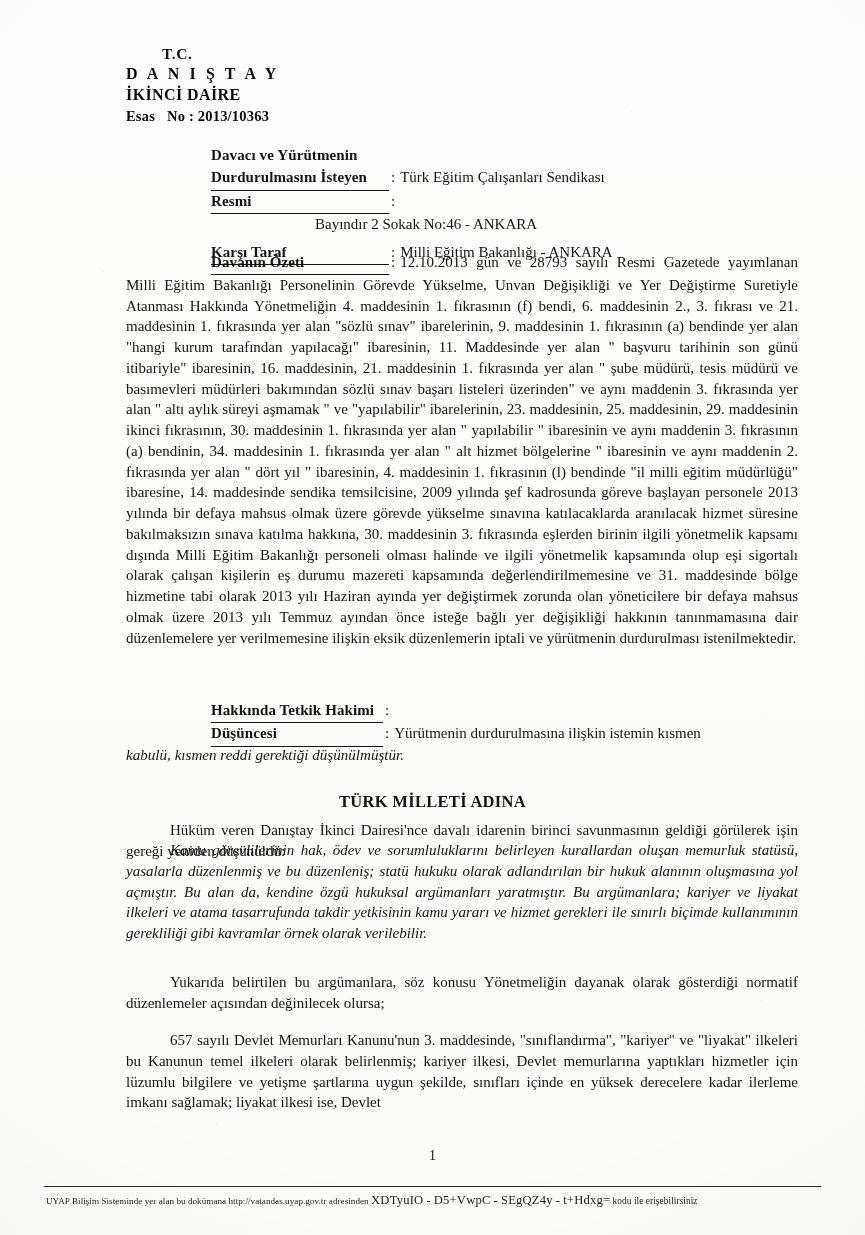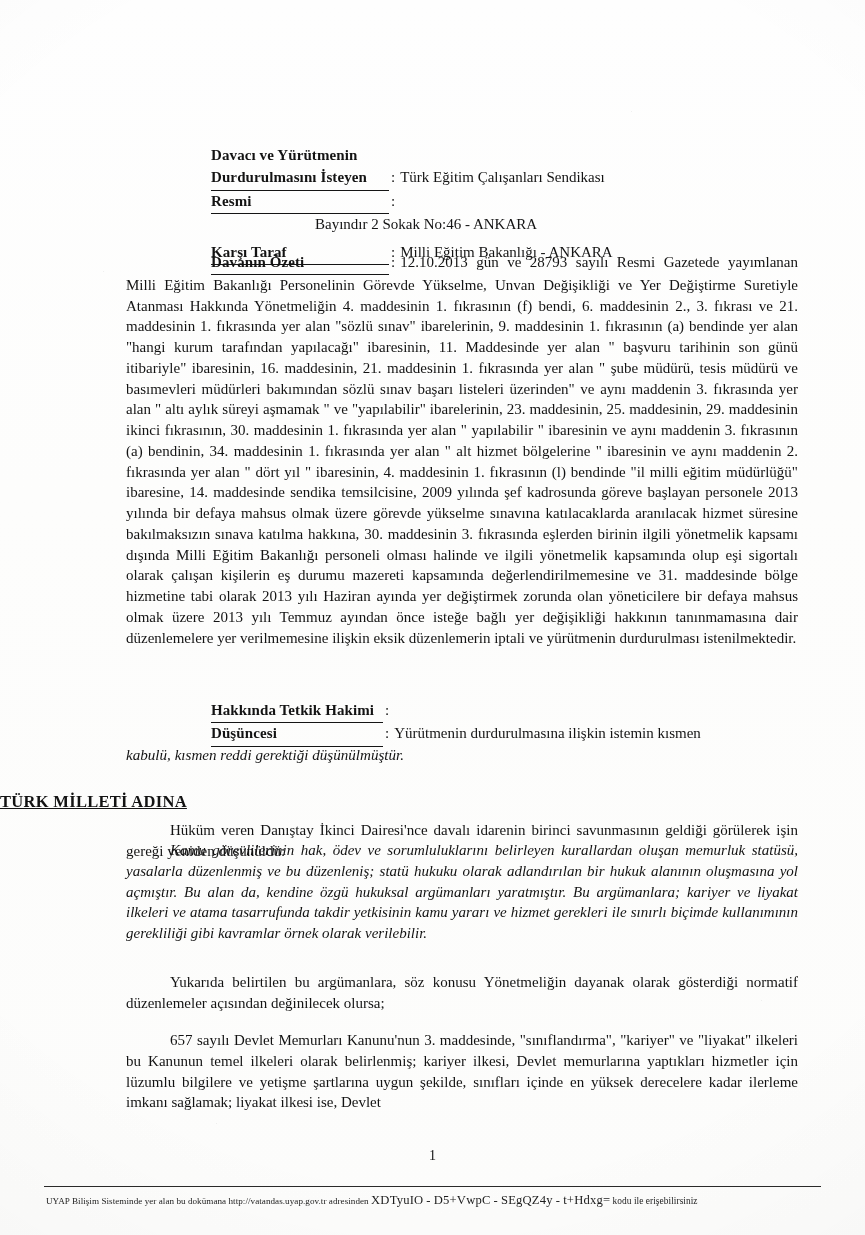--- a/index.html
+++ b/index.html
@@ -148,24 +148,24 @@
     line-height: 1.385;
     font-style: italic;
   }
 
   
   .ruling-heading {
     position: absolute;
     left: 0;
     right: 0;
     top: 792px;
+    text-align: center;
     font-size: 16.5px;
     font-weight: bold;
     letter-spacing: 0.3px;
-    text-decoration: underline;
   }
 
   #ruling-intro { top: 820px; }
   #para-public   { top: 840px; font-style: italic; }
   #para-norms    { top: 972px; }
   #para-657      { top: 1030px; }
 
   .indent { text-indent: 44px; }
 
   .page-number {
@@ -218,20 +218,28 @@
       radial-gradient(circle at 25% 91%, #000 0.5px, transparent 0.6px);
   }
 </style>
 </head>
 <body>
 
 <div class="scan-tint"></div>
 
 <div class="page">
 
+  <div class="letterhead">
+    <div class="lh-tc">T.C.</div>
+    <div class="lh-council">D A N I Ş T A Y</div>
+    <div class="lh-chamber">İKİNCİ DAİRE</div>
+    <div class="lh-case">
+      <span>Esas</span><span class="lh-case-no">No : 2013/10363</span>
+    </div>
+  </div>
 
   <div class="parties">
 
     <div class="party-row">
       <span class="party-label tall">Davacı ve Yürütmenin</span>
     </div>
 
     <div class="party-row">
       <span class="party-label stack-top">Durdurulmasını İsteyen</span>
       <span class="party-colon">:</span>

